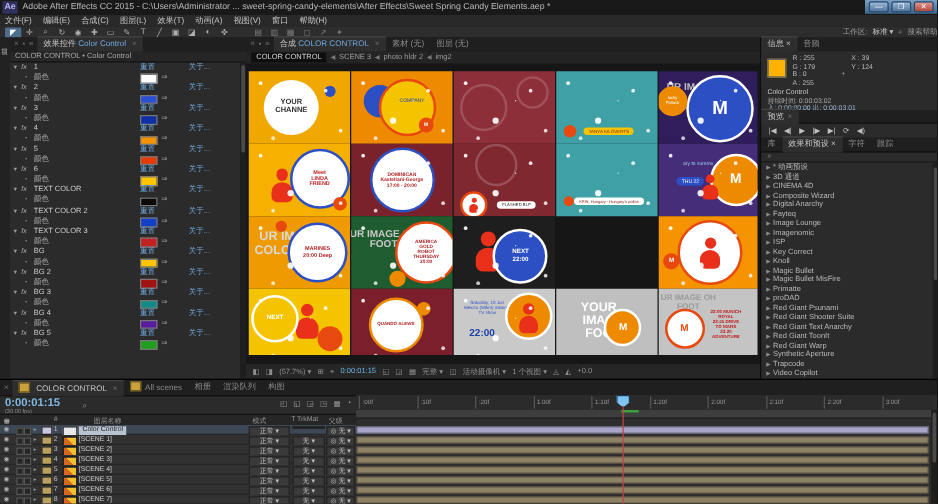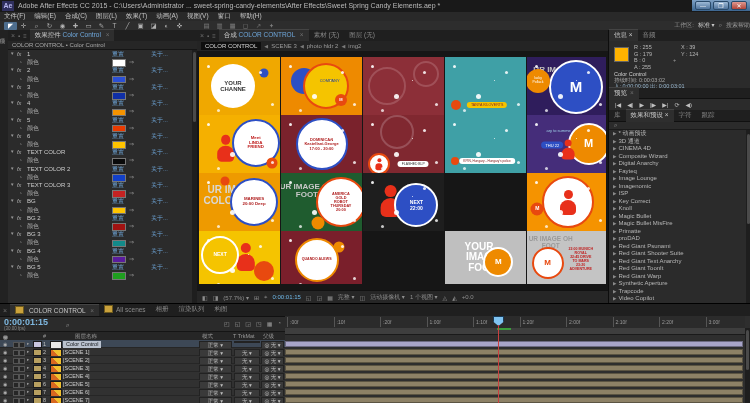--- a/index.html
+++ b/index.html
@@ -552,20 +552,32 @@
           <div class="ttext b" style="left: 26%; top: 45%; color: rgb(255, 255, 255); font-size: 5px;">NEXT</div>
           <div class="circ" style="left: 80%; top: 75%; width: 20px; height: 20px; background: rgb(232, 73, 15);"></div>
           <div class="dotf"></div>
         </div>
         <div class="tile" style="left: 84px; top: 180px; width: 81px; height: 53px; background: rgb(122, 31, 43);">
           <div class="circ" style="left: 44%; top: 55%; width: 40px; height: 40px; background: rgb(255, 255, 255); border: 2px solid rgb(238, 138, 0);"></div>
           <div class="ttext b" style="left: 44%; top: 55%; color: rgb(176, 32, 32); font-size: 3.6px;">QUANDO ALEWS</div>
           <div class="circ" style="left: 72%; top: 30%; width: 11px; height: 11px; background: rgb(238, 138, 0);"></div>
           <div class="dotf"></div>
         </div>
+        <div class="tile" style="left: 166px; top: 180px; width: 81px; height: 53px; background: rgb(201, 201, 201);">
+          <div class="ttext" style="left: 33%; top: 30%; color: rgb(45, 79, 196); font-size: 3.6px;">Saturday, 10 Jun
+Mexico (50km) national
+TV show</div>
+          <div class="ttext b" style="left: 28%; top: 68%; color: rgb(26, 63, 168); font-size: 8px;">22:00</div>
+          <div class="circ" style="left: 74%; top: 42%; width: 34px; height: 34px; background: rgb(238, 138, 0); border: 2px solid rgb(255, 255, 255);"></div>
+          <div class="sil" style="left: 74%; top: 46%; width: 15.2px; height: 24.7px;">
+            <div class="hd" style="width: 8.55px; height: 8.55px; background: rgb(232, 48, 26);"></div>
+            <div class="bd" style="width: 15.2px; height: 14.25px; background: rgb(232, 48, 26);"></div>
+          </div>
+          <div class="dotf"></div>
+        </div>
         <div class="tile" style="left: 248px; top: 180px; width: 81px; height: 53px; background: rgb(191, 191, 191);">
           <div class="ttext b" style="left: 42%; top: 50%; color: rgb(255, 255, 255); font-size: 10px;">YOUR IMAG
 FOO</div>
           <div class="circ" style="left: 66%; top: 58%; width: 26px; height: 26px; background: rgb(238, 138, 0); border: 2px solid rgb(255, 255, 255);"></div>
           <div class="ttext b" style="left: 66%; top: 58%; color: rgb(255, 255, 255); font-size: 8px;">M</div>
         </div>
         <div class="tile" style="left: 330px; top: 180px; width: 79px; height: 53px; background: rgb(196, 196, 196);">
           <div class="ttext b" style="left: 30%; top: 20%; color: rgb(154, 154, 154); font-size: 6.5px;">UR IMAGE OH
 FOOT</div>
           <div class="circ" style="left: 26%; top: 60%; width: 28px; height: 28px; background: rgb(255, 255, 255); border: 2px solid rgb(232, 73, 15);"></div>

